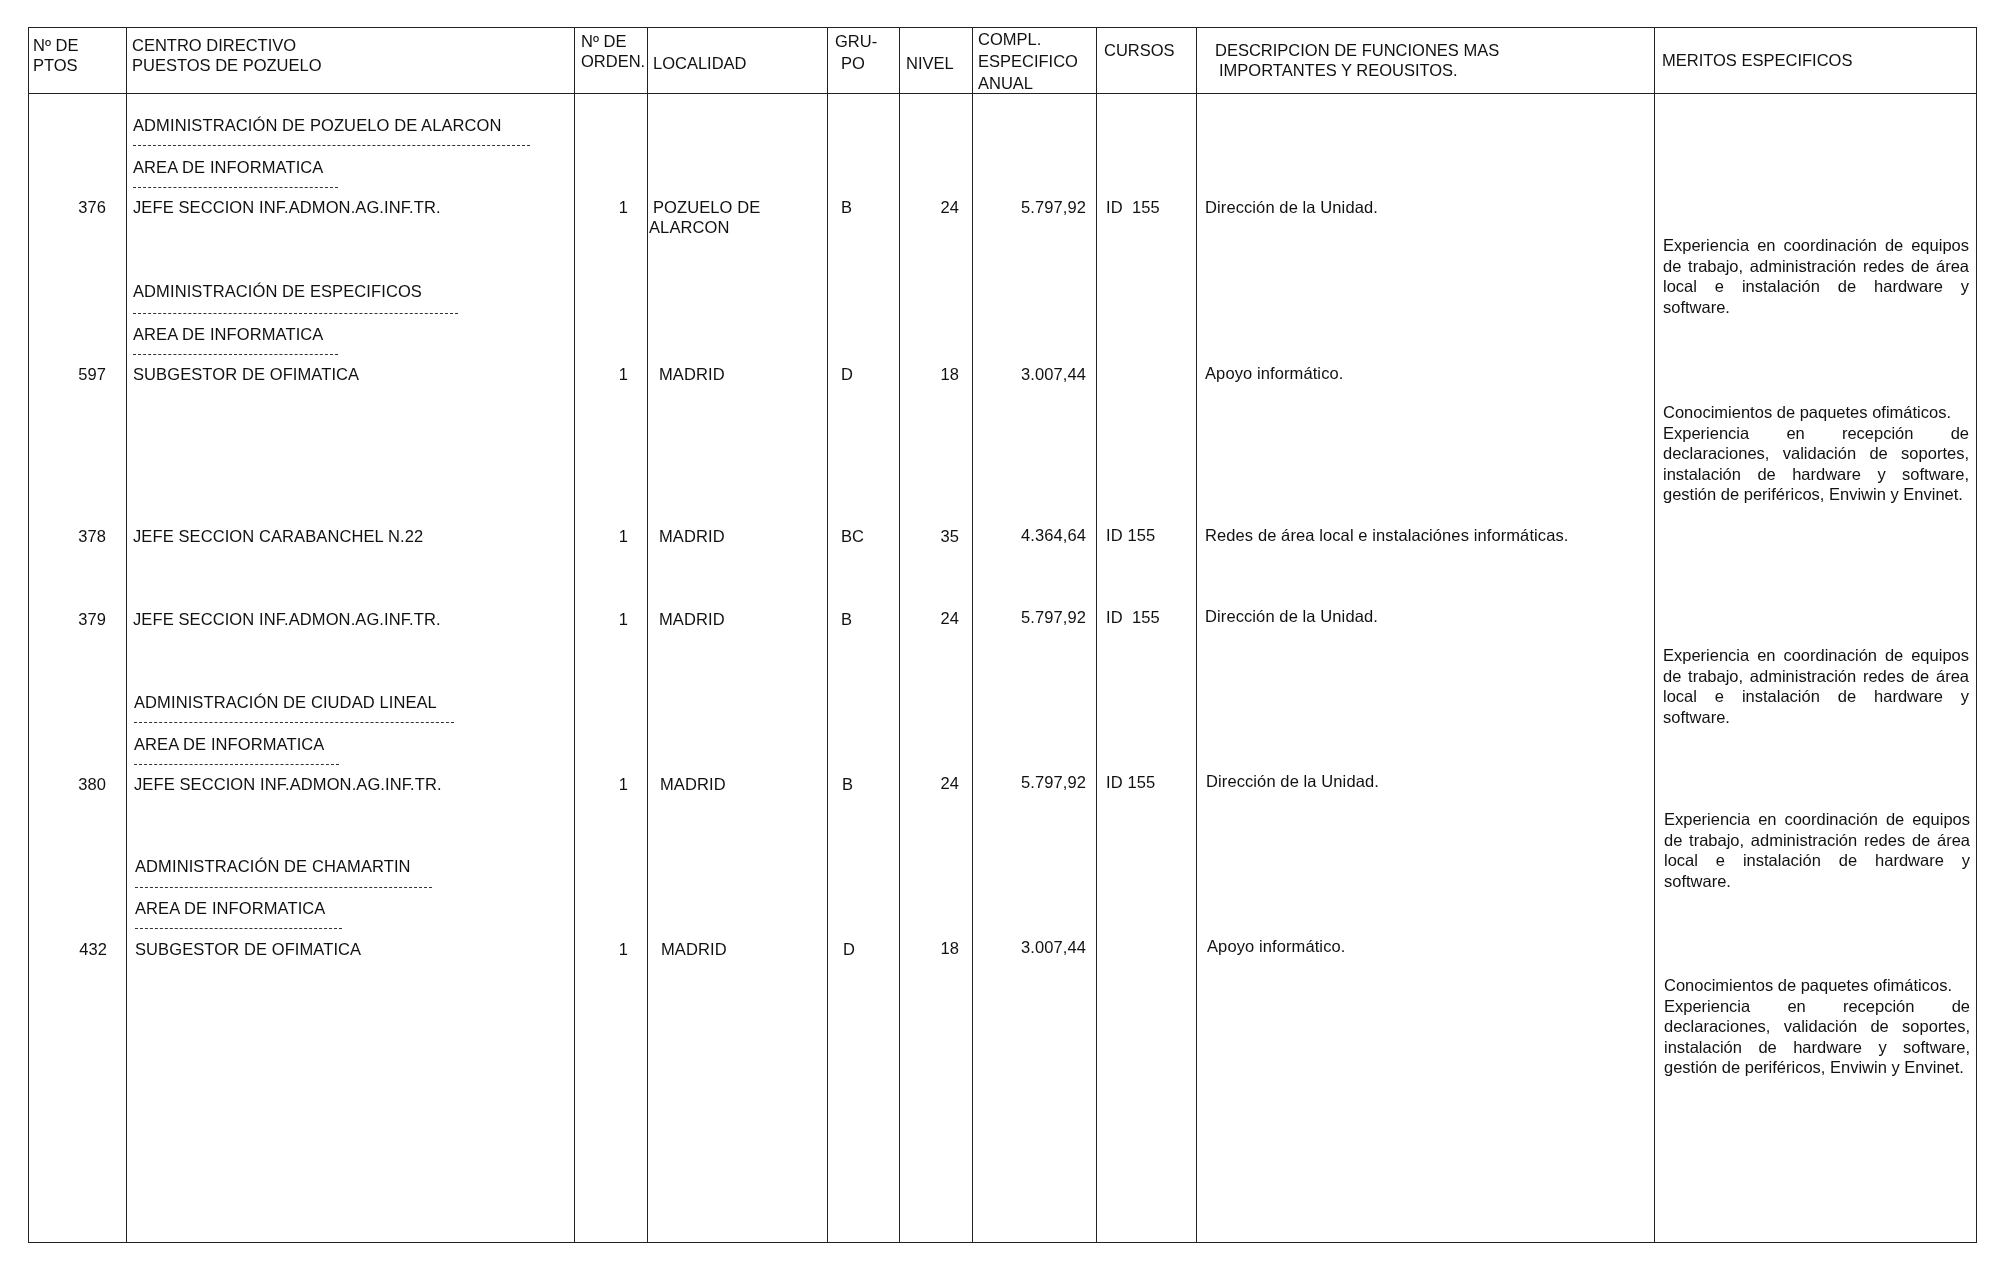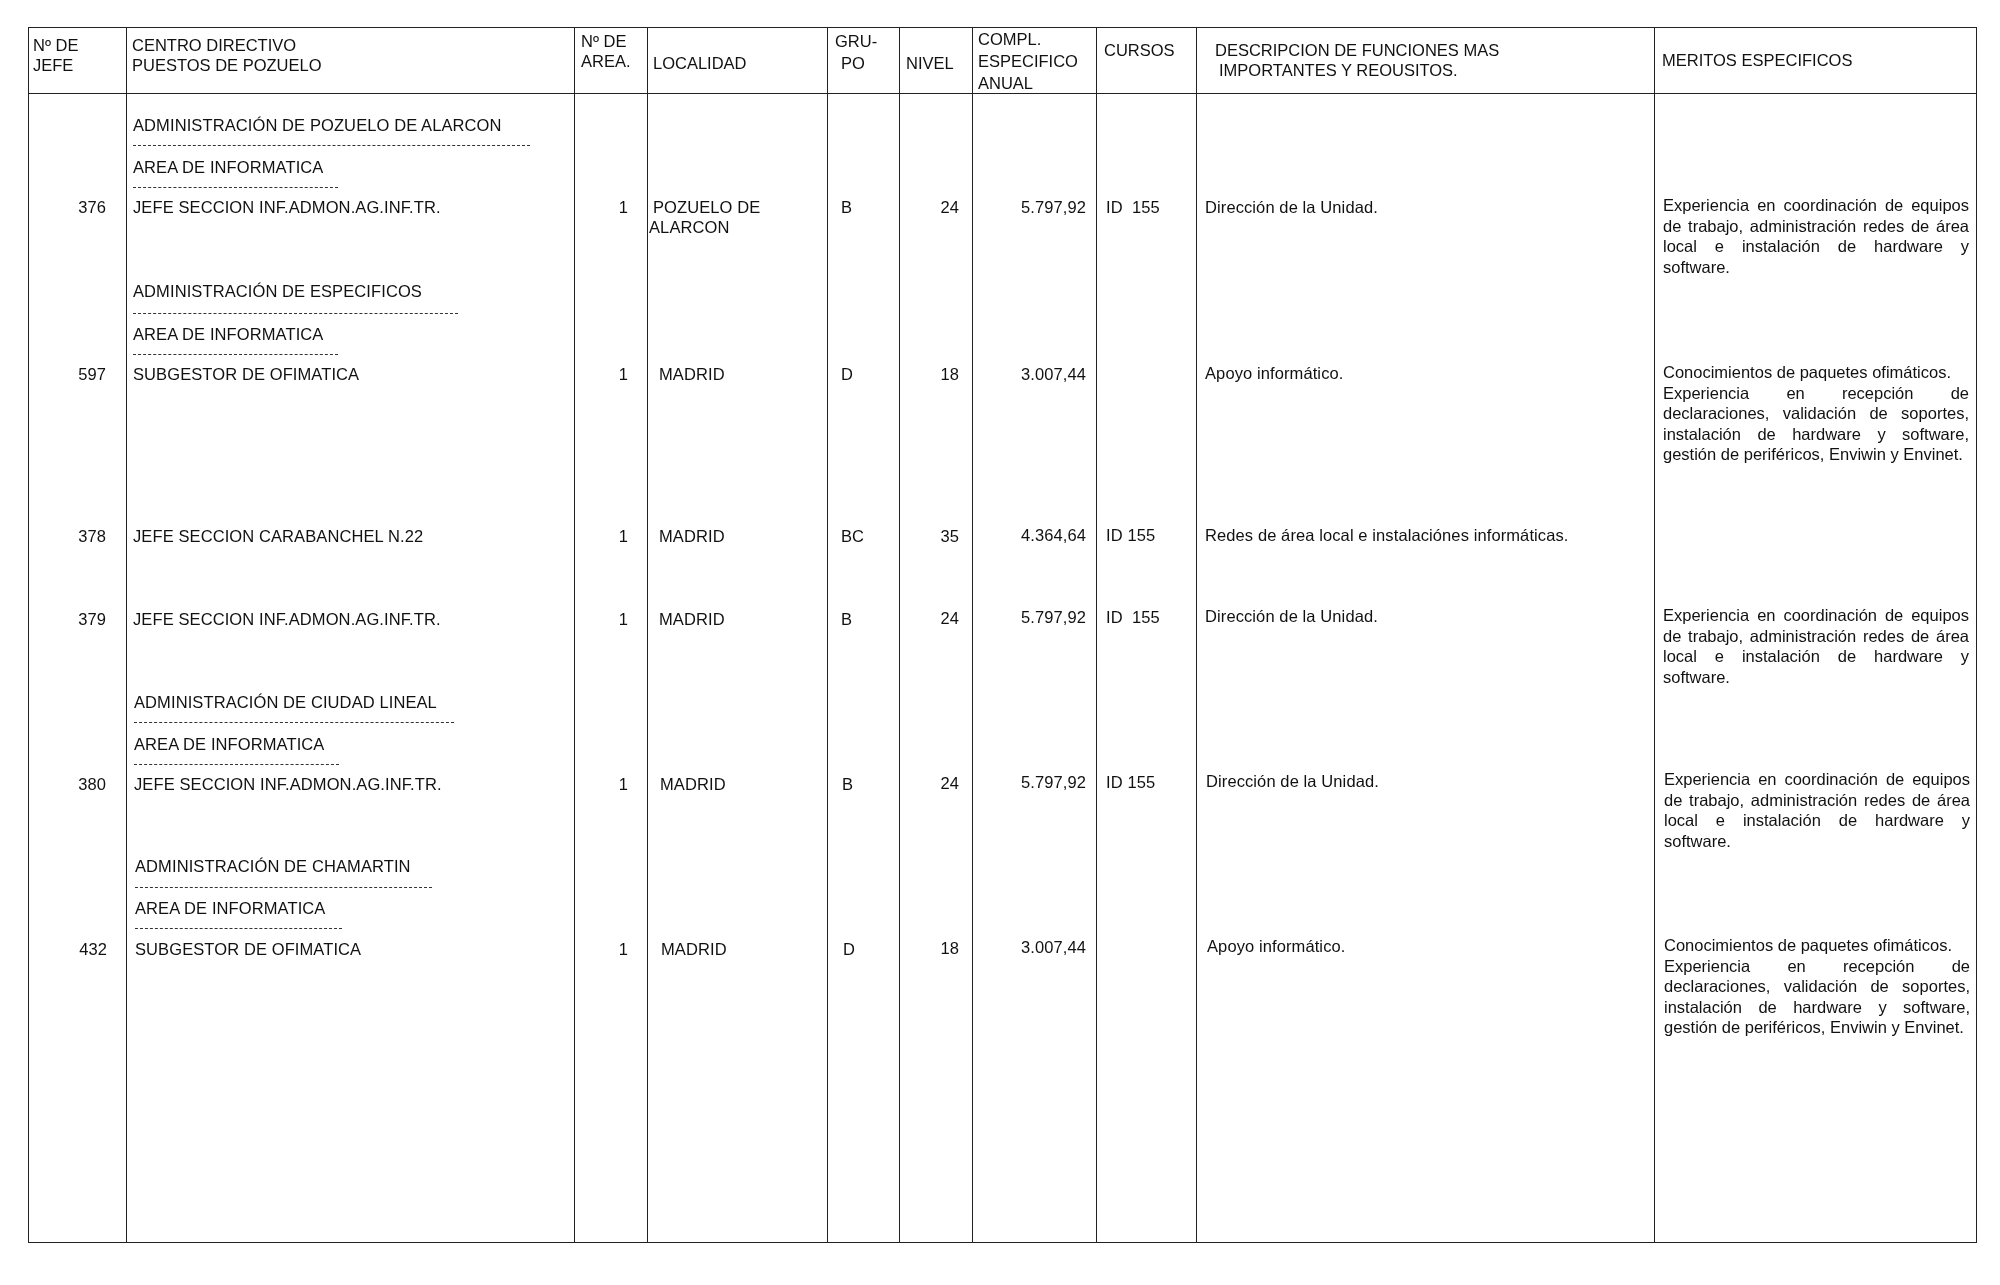--- a/index.html
+++ b/index.html
@@ -5,45 +5,45 @@
   html,body{margin:0;padding:0;background:#fff;}
   body{width:2000px;height:1285px;position:relative;overflow:hidden;font-family:"Liberation Sans",sans-serif;color:#111;}
   .page{position:absolute;left:0;top:8px;width:2000px;height:1285px;}
   .tbl{position:absolute;left:28px;top:19px;width:1949px;height:1216px;border:1.5px solid #222;box-sizing:border-box;}
   .hline{position:absolute;left:28px;width:1949px;height:0;border-top:1.5px solid #222;}
   .vline{position:absolute;top:19px;height:1216px;width:0;border-left:1.3px solid #222;}
   .t{position:absolute;font-size:16.5px;line-height:20px;white-space:nowrap;letter-spacing:0.1px;}
   .hd{position:absolute;font-size:16.5px;line-height:20px;white-space:nowrap;}
   .r{text-align:right;}
   .dash{position:absolute;height:0;border-top:1.3px dashed #333;}
-  .merit{position:absolute;font-size:16.5px;line-height:20.5px;white-space:normal;text-align:justify;text-align-last:left;}
+  .merit{position:absolute;font-size:16.5px;line-height:20.5px;white-space:normal;text-align:justify;text-align-last:left;margin-top:40px;}
 </style>
 </head>
 <body>
 
 <div class="page">
   <div class="tbl"></div>
   <div class="hline" style="top:85px"></div>
 
   <div class="vline" style="left:126px"></div>
   <div class="vline" style="left:574px"></div>
   <div class="vline" style="left:647px"></div>
   <div class="vline" style="left:827px"></div>
   <div class="vline" style="left:899px"></div>
   <div class="vline" style="left:972px"></div>
   <div class="vline" style="left:1096px"></div>
   <div class="vline" style="left:1196px"></div>
   <div class="vline" style="left:1654px"></div>
 
   <div class="hd" style="left:33px;top:27px">Nº DE</div>
-  <div class="hd" style="left:33px;top:47px">JEFE</div>
+  <div class="hd" style="left:33px;top:47px">PTOS</div>
   <div class="hd" style="left:132px;top:27px">CENTRO DIRECTIVO</div>
   <div class="hd" style="left:132px;top:47px">PUESTOS DE POZUELO</div>
   <div class="hd" style="left:581px;top:23px">Nº DE</div>
-  <div class="hd" style="left:581px;top:43px">AREA.</div>
+  <div class="hd" style="left:581px;top:43px">ORDEN.</div>
   <div class="hd" style="left:653px;top:45px">LOCALIDAD</div>
   <div class="hd" style="left:835px;top:23px">GRU-</div>
   <div class="hd" style="left:841px;top:45px">PO</div>
   <div class="hd" style="left:906px;top:45px">NIVEL</div>
   <div class="hd" style="left:978px;top:21px">COMPL.</div>
   <div class="hd" style="left:978px;top:43px">ESPECIFICO</div>
   <div class="hd" style="left:978px;top:65px">ANUAL</div>
   <div class="hd" style="left:1104px;top:32px">CURSOS</div>
   <div class="hd" style="left:1215px;top:32px">DESCRIPCION DE FUNCIONES MAS</div>
   <div class="hd" style="left:1219px;top:52px">IMPORTANTES Y REOUSITOS.</div>

